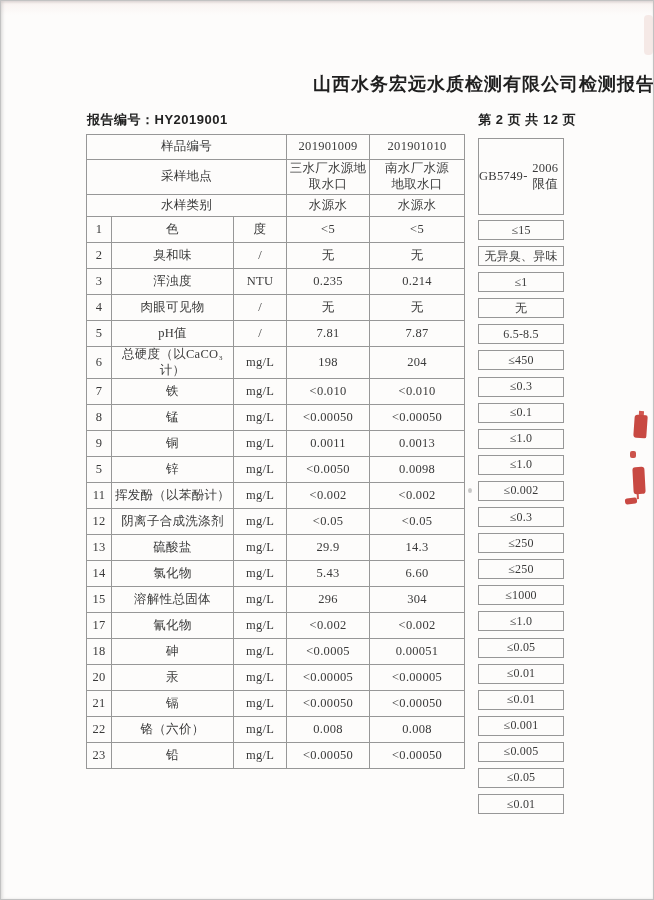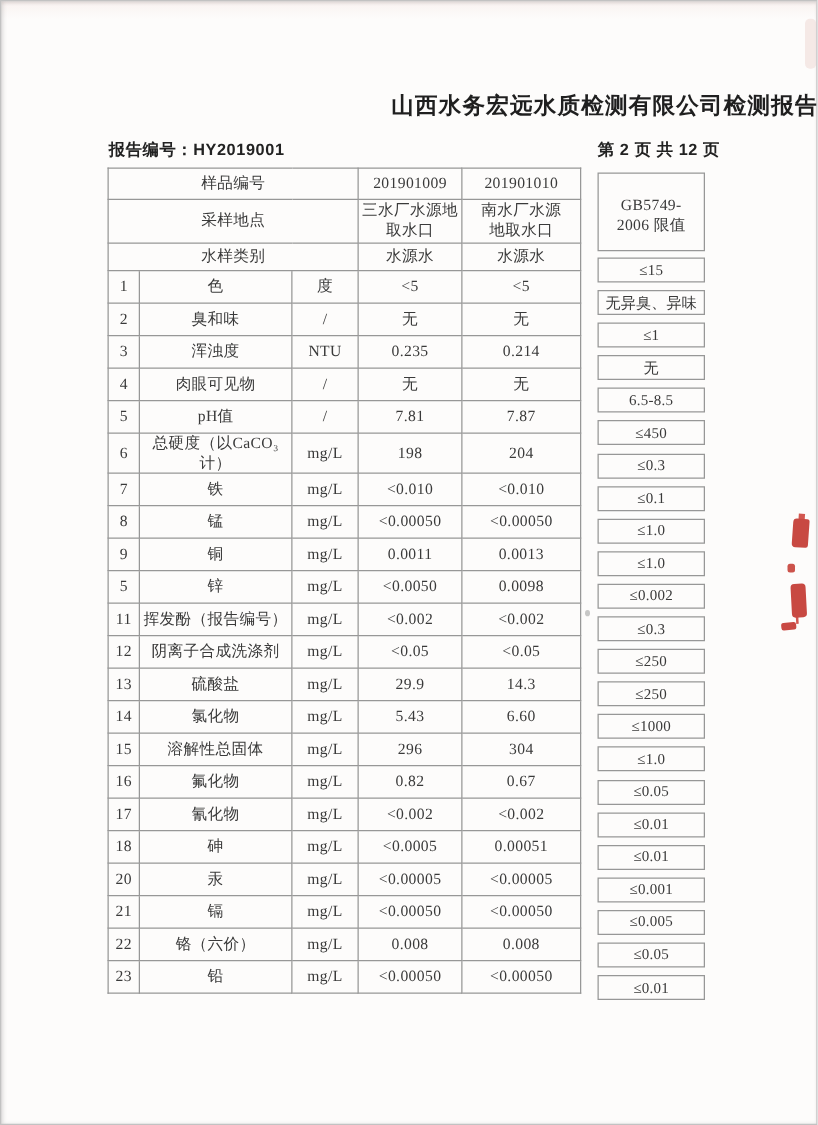--- a/index.html
+++ b/index.html
@@ -39,22 +39,22 @@
   tr.hr2 td{height:34px;}
   tr.hr3 td{height:21px;}
   tbody tr td{height:25px;}
   td.c-name{text-align:left;padding-left:7px;letter-spacing:1px;}
   td.h-label{letter-spacing:2px;}
   .limit-strip{
     position:absolute;left:477px;top:137px;width:86px;
     font-size:12.5px;color:#3a3a3a;
   }
   .limit-header{
-    box-sizing:border-box;border:1px solid #979797;height:63px;
-    display:flex;flex-direction:column;justify-content:space-around;
+    box-sizing:border-box;border:1px solid #979797;height:77px;
+    display:flex;flex-direction:row;justify-content:space-around;
     align-items:center;text-align:center;padding:18px 0;letter-spacing:.3px;
   }
   .limit-cells{margin-top:5px;}
   .limit-box{
     box-sizing:border-box;border:1px solid #979797;height:20px;margin-bottom:6.1px;
     display:flex;align-items:center;justify-content:center;
     font-size:12px;letter-spacing:.2px;white-space:nowrap;
   }
   
   .red{position:absolute;background:#c43a33;opacity:.92;}
@@ -171,21 +171,21 @@
       </tr>
         <tr>
         <td class="c-idx">5</td>
         <td class="c-name">锌</td>
         <td class="c-unit">mg/L</td>
         <td class="c-v">&lt;0.0050</td>
         <td class="c-v">0.0098</td>
       </tr>
         <tr>
         <td class="c-idx">11</td>
-        <td class="c-name">挥发酚（报告编号）</td>
+        <td class="c-name">挥发酚（以苯酚计）</td>
         <td class="c-unit">mg/L</td>
         <td class="c-v">&lt;0.002</td>
         <td class="c-v">&lt;0.002</td>
       </tr>
         <tr>
         <td class="c-idx">12</td>
         <td class="c-name">阴离子合成洗涤剂</td>
         <td class="c-unit">mg/L</td>
         <td class="c-v">&lt;0.05</td>
         <td class="c-v">&lt;0.05</td>
@@ -203,27 +203,20 @@
         <td class="c-unit">mg/L</td>
         <td class="c-v">5.43</td>
         <td class="c-v">6.60</td>
       </tr>
         <tr>
         <td class="c-idx">15</td>
         <td class="c-name">溶解性总固体</td>
         <td class="c-unit">mg/L</td>
         <td class="c-v">296</td>
         <td class="c-v">304</td>
-      </tr>
-        <tr>
-        <td class="c-idx">16</td>
-        <td class="c-name">氟化物</td>
-        <td class="c-unit">mg/L</td>
-        <td class="c-v">0.82</td>
-        <td class="c-v">0.67</td>
       </tr>
         <tr>
         <td class="c-idx">17</td>
         <td class="c-name">氰化物</td>
         <td class="c-unit">mg/L</td>
         <td class="c-v">&lt;0.002</td>
         <td class="c-v">&lt;0.002</td>
       </tr>
         <tr>
         <td class="c-idx">18</td>

